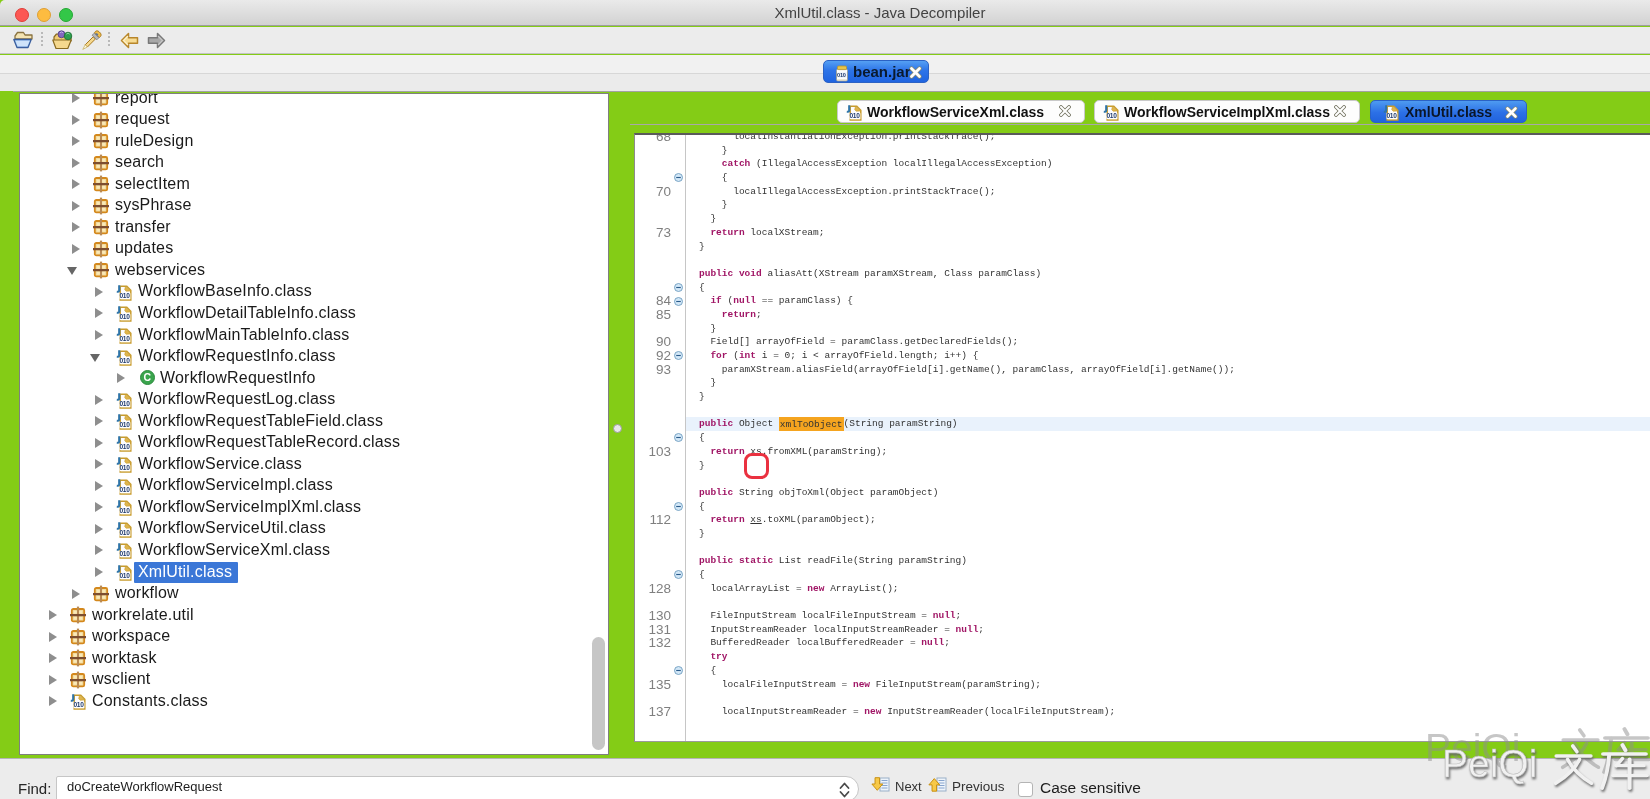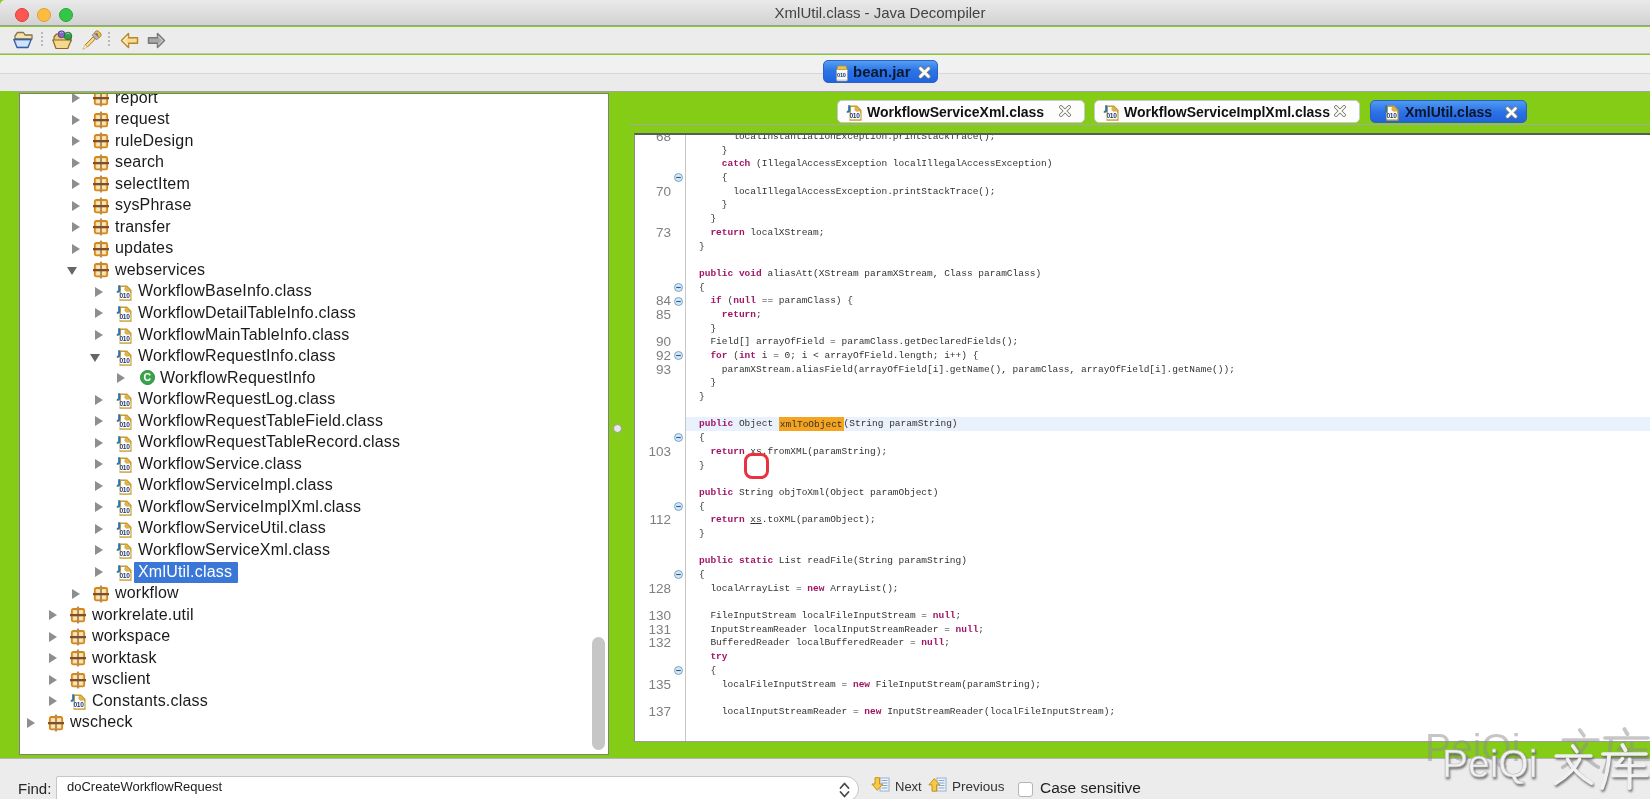--- a/index.html
+++ b/index.html
@@ -18,21 +18,21 @@
 
 #toolbar { position:absolute; left:0; top:27px; width:1650px; height:27px;
   background:#ececec; border-bottom:1px solid #c3c3c3; }
 .tbi { position:absolute; top:3px; }
 .tbsep { position:absolute; top:5px; width:2px; height:16px;
   background-image:repeating-linear-gradient(#b9b9b9 0 2px, transparent 2px 4px); }
 
 #band1 { position:absolute; left:0; top:55px; width:1650px; height:18px; background:#f1f1f1; }
 #band2 { position:absolute; left:0; top:73px; width:1650px; height:18px; background:#ebebeb; border-top:1px solid #d7d7d7; }
 #frameline { position:absolute; left:13px; top:91px; width:1637px; height:1px; background:#a2a2a2; }
-#jartab { position:absolute; left:823px; top:60px; width:115px; height:23px; border-radius:5px;
+#jartab { position:absolute; left:823px; top:60px; width:106px; height:23px; border-radius:5px;
   background:linear-gradient(180deg,#55a0f3 0%,#2d74e8 45%,#1f64e0 100%);
   border:1px solid #2b62c4; color:#0a1a2e; font-weight:bold; font-size:15px; }
 #jartab .txt { position:absolute; left:29px; top:2px; }
 
 #tree { position:absolute; left:19px; top:93px; width:590px; height:662px;
   background:#fff; border:1px solid #7f7f7f; overflow:hidden;
   font-size:16px; color:#1a1a1a; }
 .tr { position:relative; height:21.55px; }
 .tg { position:absolute; top:6px; width:0; height:0;
   border-left:8px solid #8e8e8e; border-top:5px solid transparent; border-bottom:5px solid transparent; }
@@ -486,33 +486,20 @@
         <div class="tr">
           <s class="tg" style="left:29px"></s>
           <svg class="ic" style="left:50px" width="18" height="19" viewBox="0 0 18 19">
             <path d="M4.2 3.2h6.6l4 4V17H4.2z" fill="#fdfdff" stroke="#c89c2e" stroke-width="1.5"></path>
             <path d="M9.5 3.4l5.2 4.6-4.6 0.2 -1.4-1.6z" fill="#e0b54a" stroke="#c89c2e" stroke-width="0.6"></path>
             <path d="M3.2 2.2v5.2c0 1.6 -2.4 1.4 -2.4 1.4" fill="none" stroke="#2e74a8" stroke-width="2.1"></path>
             <rect x="3.6" y="10.2" width="10.8" height="6" fill="#fff"></rect>
             <text x="3.6" y="15.4" font-family="Liberation Sans, sans-serif" font-size="6.6" font-weight="bold" fill="#1f3a6e" letter-spacing="-0.4">010</text>
           </svg>
           <span class="lb" style="left:72px">Constants.class</span>
-        </div>
-        <div class="tr">
-          <s class="tg" style="left:7px"></s>
-          <svg class="ic" style="left:28px;top:2px" width="16" height="18" viewBox="0 0 16 18">
-            <rect x="1.8" y="3" width="12.4" height="12.4" rx="1.5" fill="#f2dca0" stroke="#d4881c" stroke-width="1.8"></rect>
-            <path d="M8 0.6v16.8" stroke="#b98a54" stroke-width="2.2"></path>
-            <path d="M-0.5 9.2h17" stroke="#7d4e30" stroke-width="2.2" stroke-linecap="round"></path>
-            <rect x="4" y="5" width="2.8" height="2.6" fill="#fae9b8"></rect>
-            <rect x="9.2" y="5" width="2.8" height="2.6" fill="#fae9b8"></rect>
-            <rect x="4" y="11" width="2.8" height="2.6" fill="#fae9b8"></rect>
-            <rect x="9.2" y="11" width="2.8" height="2.6" fill="#fae9b8"></rect>
-          </svg>
-          <span class="lb" style="left:50px">wscheck</span>
         </div>
       </div>
     </div>
   <div id="treescroll"></div>
   <div id="splitter"></div>
   <div class="ctab" id="ctab1" style="left:837px;width:248px">
       <svg class="ci" style="left:8px" width="18" height="19" viewBox="0 0 18 19">
         <path d="M4.2 3.2h6.6l4 4V17H4.2z" fill="#fdfdff" stroke="#c89c2e" stroke-width="1.5"></path>
         <path d="M9.5 3.4l5.2 4.6-4.6 0.2 -1.4-1.6z" fill="#e0b54a" stroke="#c89c2e" stroke-width="0.6"></path>
         <path d="M3.2 2.2v5.2c0 1.6 -2.4 1.4 -2.4 1.4" fill="none" stroke="#2e74a8" stroke-width="2.1"></path>

